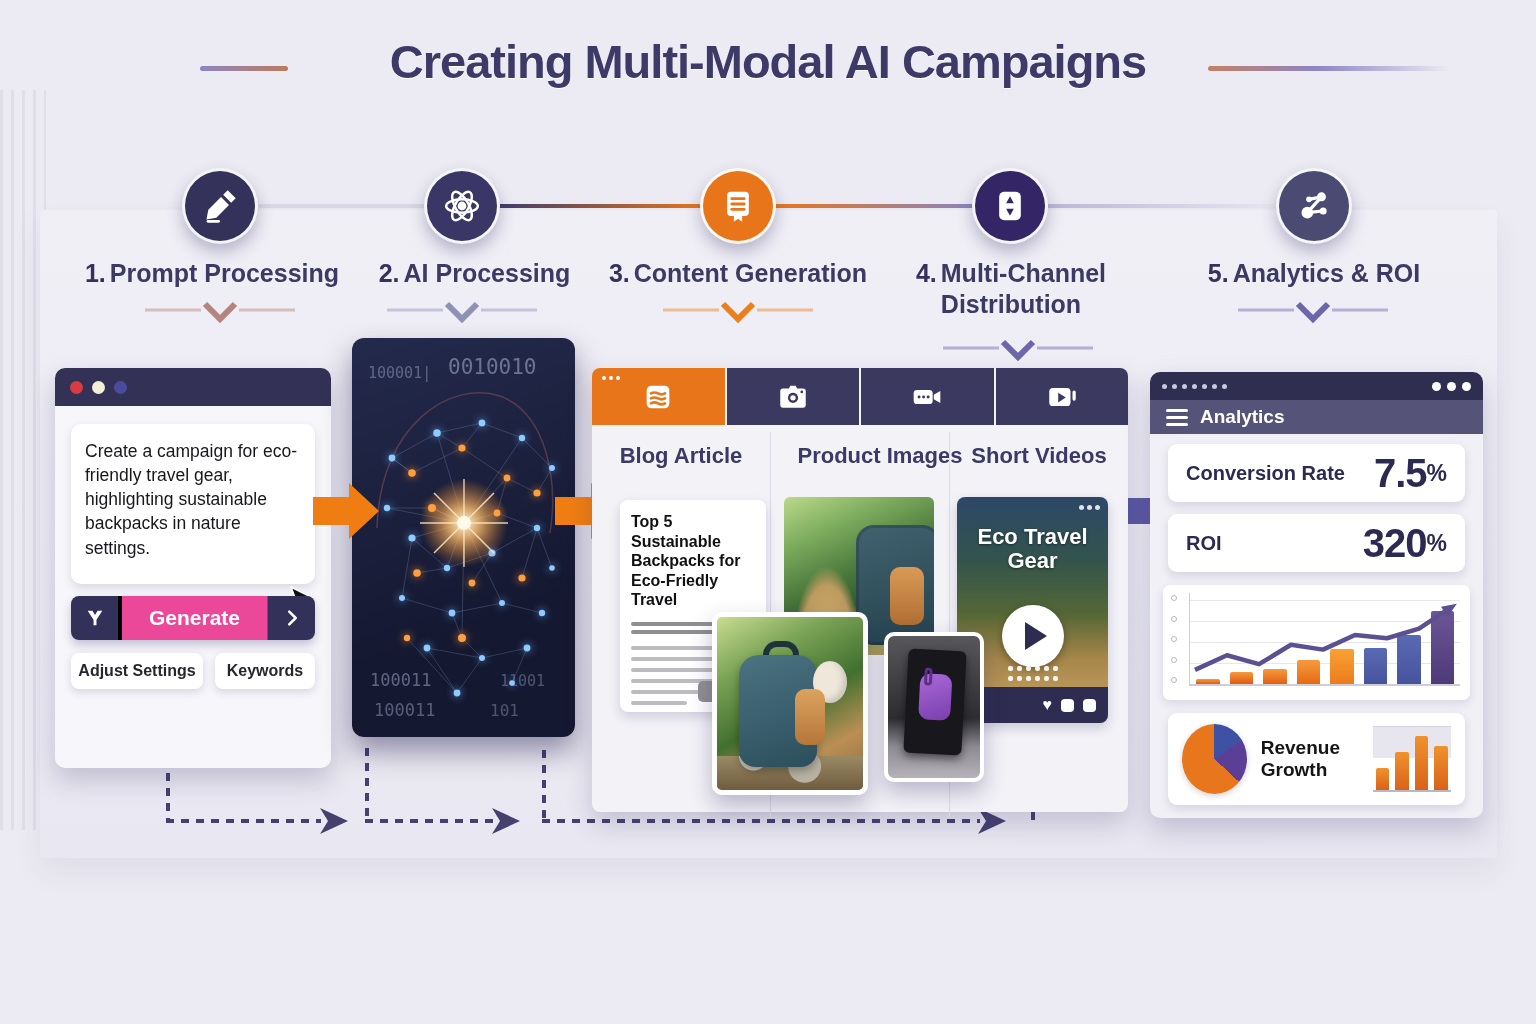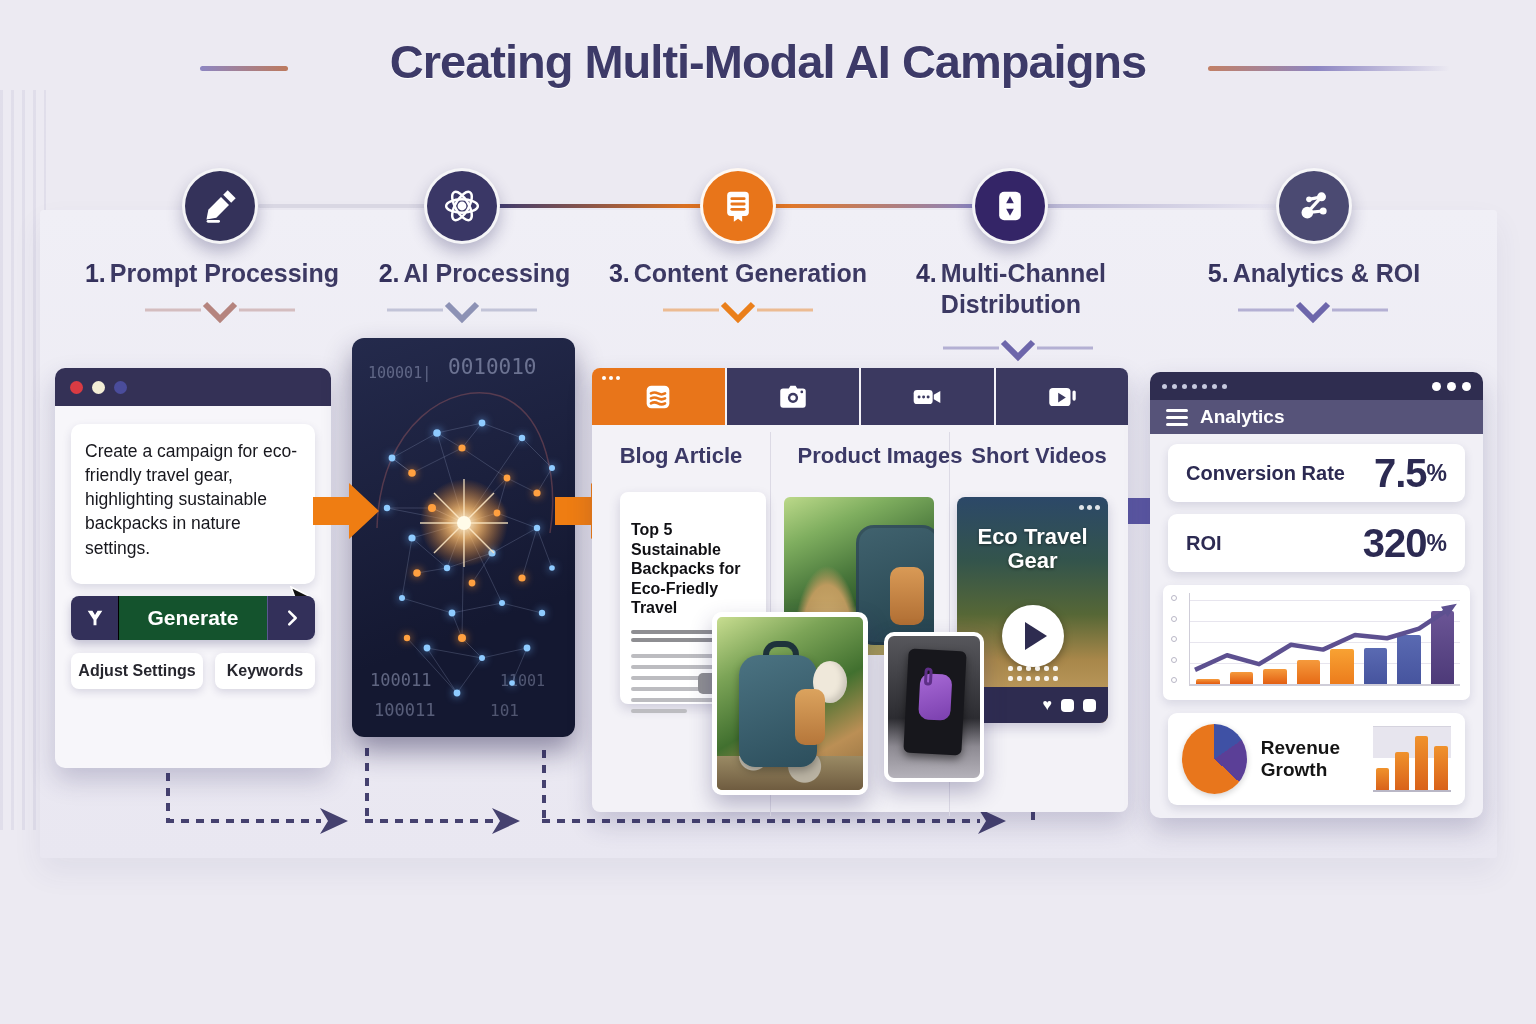--- a/index.html
+++ b/index.html
@@ -24,37 +24,37 @@
   .step-num{color:#34315c;margin-right:4px;}
   .chev{width:150px;height:26px;}
 
   
   .p1{left:55px;top:368px;width:276px;height:400px;background:#f7f6fa;border-radius:10px;box-shadow:0 12px 26px rgba(45,40,95,.22);}
   .p1-bar{left:0;top:0;width:100%;height:38px;background:#343156;border-radius:10px 10px 0 0;display:flex;align-items:center;padding-left:15px;gap:9px;}
   .dot{width:13px;height:13px;border-radius:50%;}
   .p1-card{left:16px;top:56px;width:244px;height:160px;background:#ffffff;border-radius:10px;box-shadow:0 4px 10px rgba(45,40,95,.14);padding:15px 14px;font-size:17.5px;line-height:1.38;color:#17171d;}
   .gen-btn{left:16px;top:228px;width:244px;height:44px;border-radius:8px;overflow:hidden;display:flex;box-shadow:0 5px 10px rgba(45,40,95,.25);cursor:pointer;}
   .gen-side{width:47px;background:#33305a;display:flex;align-items:center;justify-content:center;}
-  .gen-mid{flex:1;background:#14532d;display:flex;align-items:center;justify-content:center;color:#fff;font-size:21px;font-weight:bold;border-left:1px solid #000000;border-right:1px solid #5a5790;}
+  .gen-mid{flex:1;background:#ec4899;display:flex;align-items:center;justify-content:center;color:#fff;font-size:21px;font-weight:bold;border-left:4px solid #000000;border-right:1px solid #5a5790;}
   .small-btn{top:285px;height:36px;background:#ffffff;border-radius:8px;box-shadow:0 3px 8px rgba(45,40,95,.16);display:flex;align-items:center;justify-content:center;font-size:16px;font-weight:bold;color:#26262e;cursor:pointer;}
 
   
   .p2{left:352px;top:338px;width:223px;height:399px;border-radius:12px;background:linear-gradient(160deg,#242a4c,#141831 70%);box-shadow:0 14px 28px rgba(30,25,70,.45);overflow:hidden;}
   .p2 svg{width:100%;height:100%;}
 
   
   .p3{left:592px;top:368px;width:536px;height:444px;background:#f3f2f7;border-radius:8px;box-shadow:0 12px 26px rgba(45,40,95,.20);}
   .tabs{left:0;top:0;width:100%;height:57px;display:flex;gap:2px;border-radius:8px 8px 0 0;overflow:hidden;}
   .tab{flex:1;display:flex;align-items:center;justify-content:center;position:relative;cursor:pointer;}
   .tab svg{width:34px;height:34px;}
   .tab-dots{position:absolute;left:10px;top:8px;display:flex;gap:3px;}
   .tab-dots i{width:4px;height:4px;border-radius:50%;background:#fff;}
   .col-head{top:75px;width:178px;text-align:center;font-size:22px;font-weight:bold;color:#3b3966;}
   .col-div{top:64px;width:1px;height:384px;background:#dcdae5;}
-  .blog-card{left:28px;top:124px;width:146px;height:212px;background:#fff;border-radius:8px;box-shadow:0 5px 12px rgba(45,40,95,.18);padding:28px 11px;}
+  .blog-card{left:28px;top:132px;width:146px;height:212px;background:#fff;border-radius:8px;box-shadow:0 5px 12px rgba(45,40,95,.18);padding:12px 11px;}
   .blog-title{font-size:16px;font-weight:bold;color:#101014;line-height:1.22;}
   .gline{height:4px;border-radius:2px;margin-top:7px;}
   .blog-btn{position:absolute;right:10px;bottom:10px;width:58px;height:21px;background:#8f8f93;border-radius:5px;display:flex;align-items:center;justify-content:center;}
   .blog-btn i{width:7px;height:7px;border-radius:50%;background:#d7d7da;}
   .prod-img{left:192px;top:129px;width:150px;height:158px;border-radius:6px;overflow:hidden;background:linear-gradient(155deg,#bcd98a 0%,#7fae5f 22%,#47753a 48%,#2f5c2a 62%,#9a9a55 80%,#caa55f 100%);}
   .prod-pack{position:absolute;right:-6px;top:28px;width:84px;height:120px;background:linear-gradient(160deg,#41636f,#23414c);border-radius:18px;box-shadow:inset 0 0 0 3px rgba(0,0,0,.15);}
   .prod-strap{position:absolute;right:52px;top:36px;width:10px;height:100px;background:#1d333c;border-radius:6px;transform:rotate(6deg);}
   .prod-accent{position:absolute;right:10px;top:70px;width:34px;height:58px;background:linear-gradient(#d99a56,#b06e33);border-radius:10px;}
   .video-card{left:365px;top:129px;width:151px;height:226px;border-radius:8px;overflow:hidden;background:linear-gradient(180deg,#2c4868 0%,#33544c 28%,#566736 52%,#a8874a 72%,#caa86a 100%);box-shadow:0 5px 12px rgba(45,40,95,.2);}
   .video-title{position:absolute;left:0;top:28px;width:100%;text-align:center;color:#fff;font-weight:bold;font-size:22px;line-height:1.1;text-shadow:0 1px 3px rgba(0,0,0,.5);}

